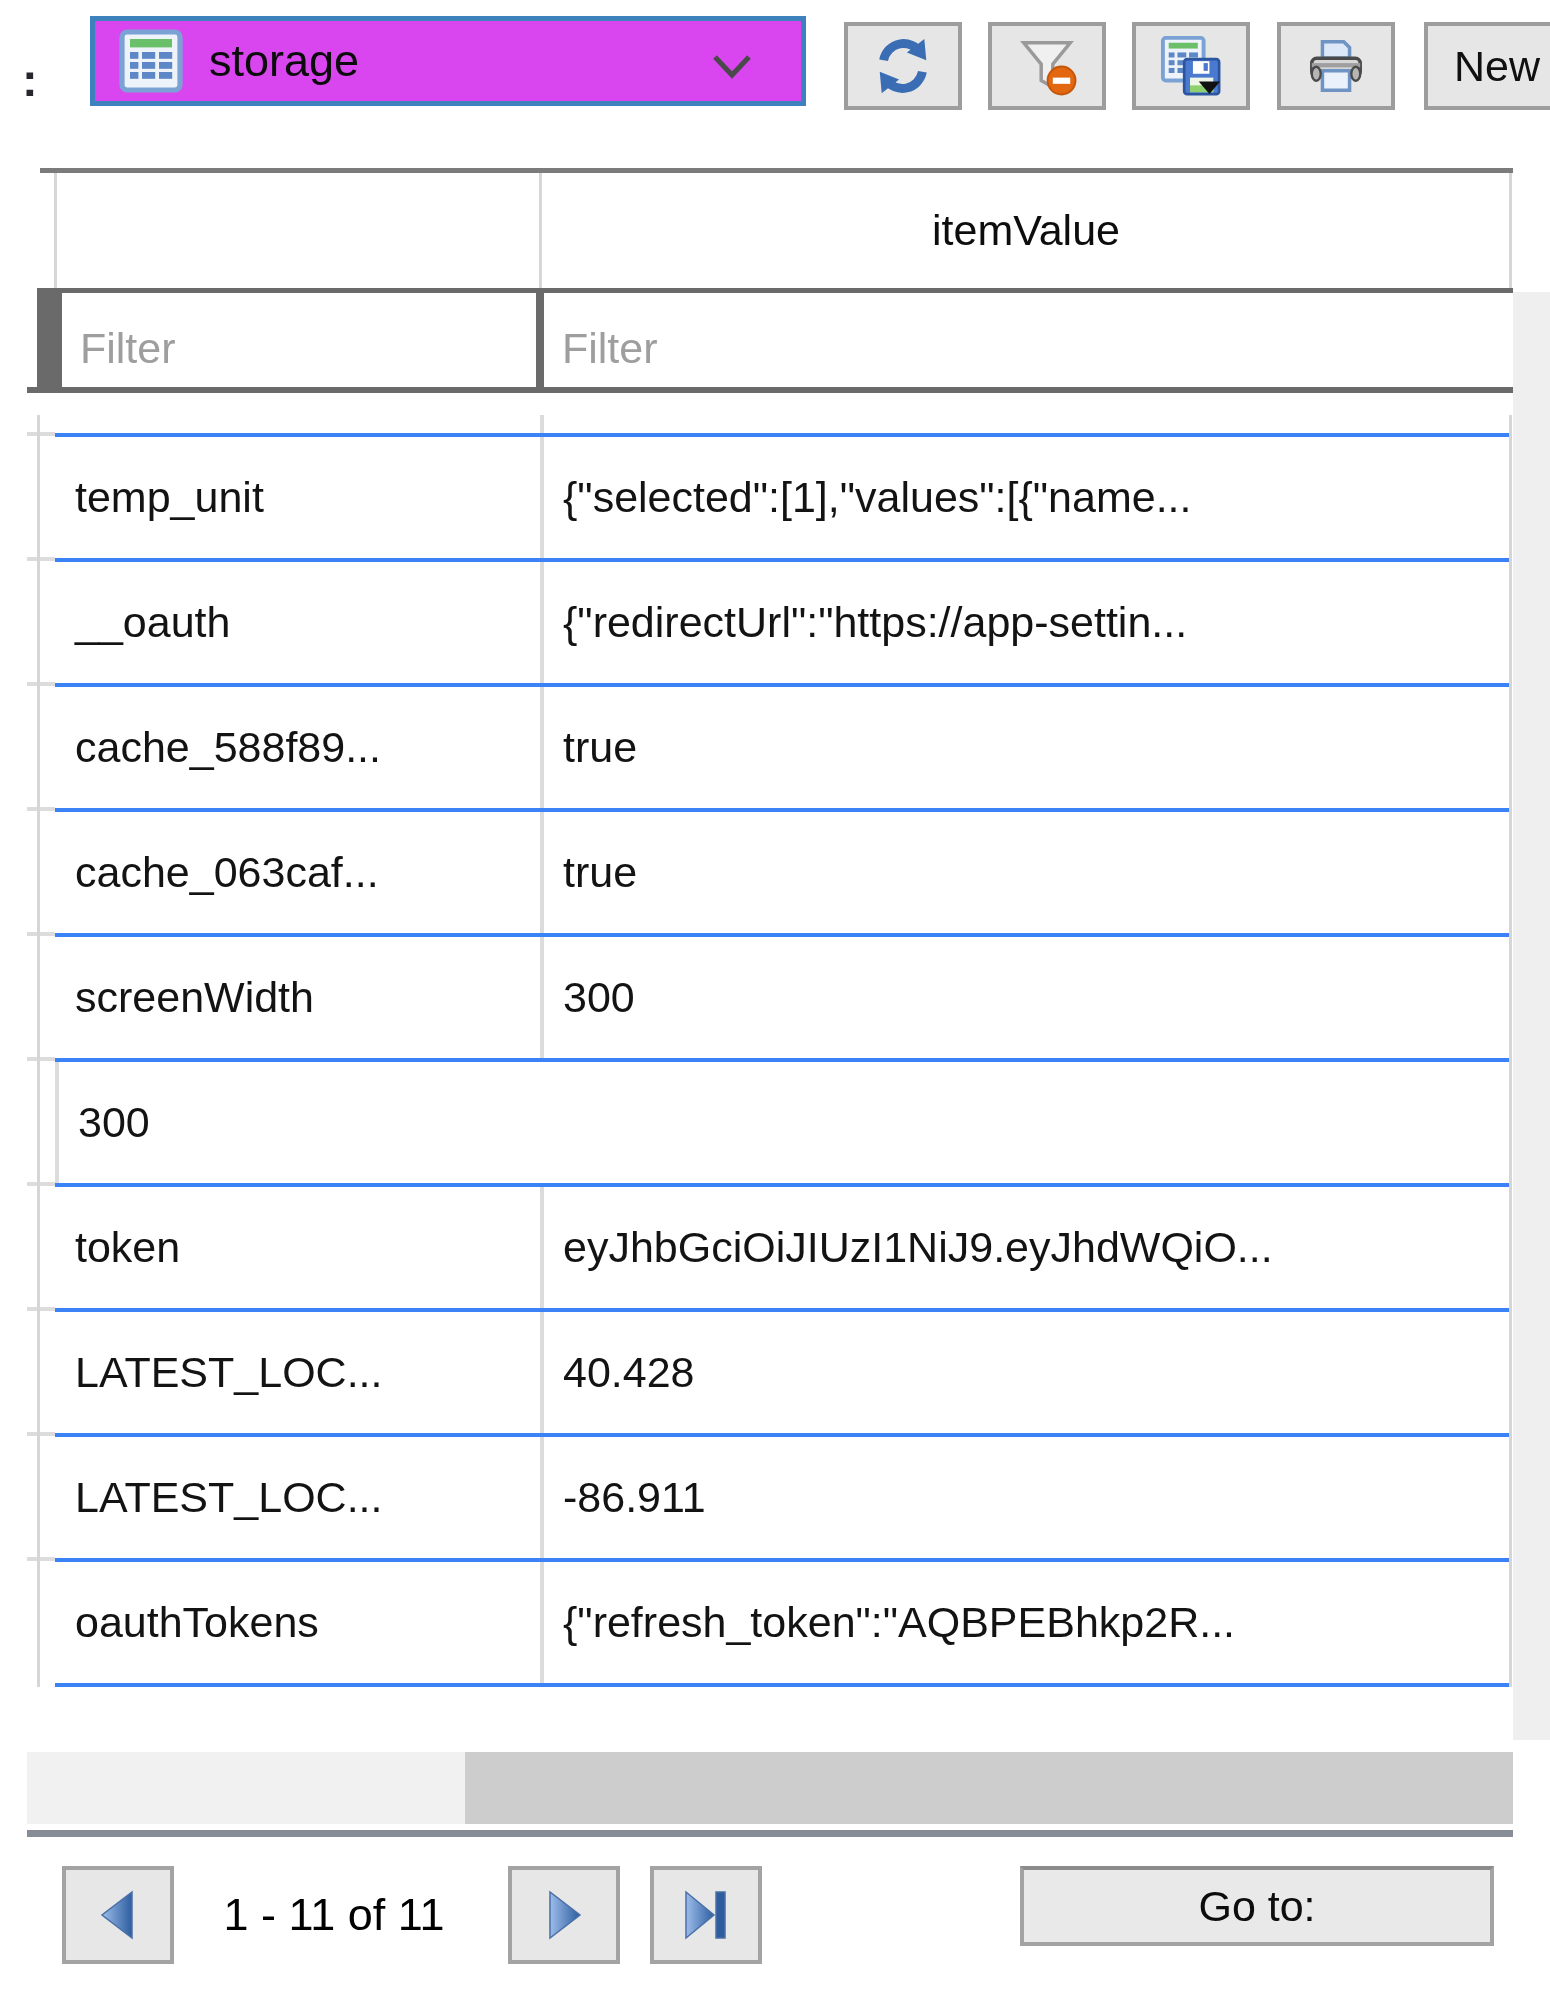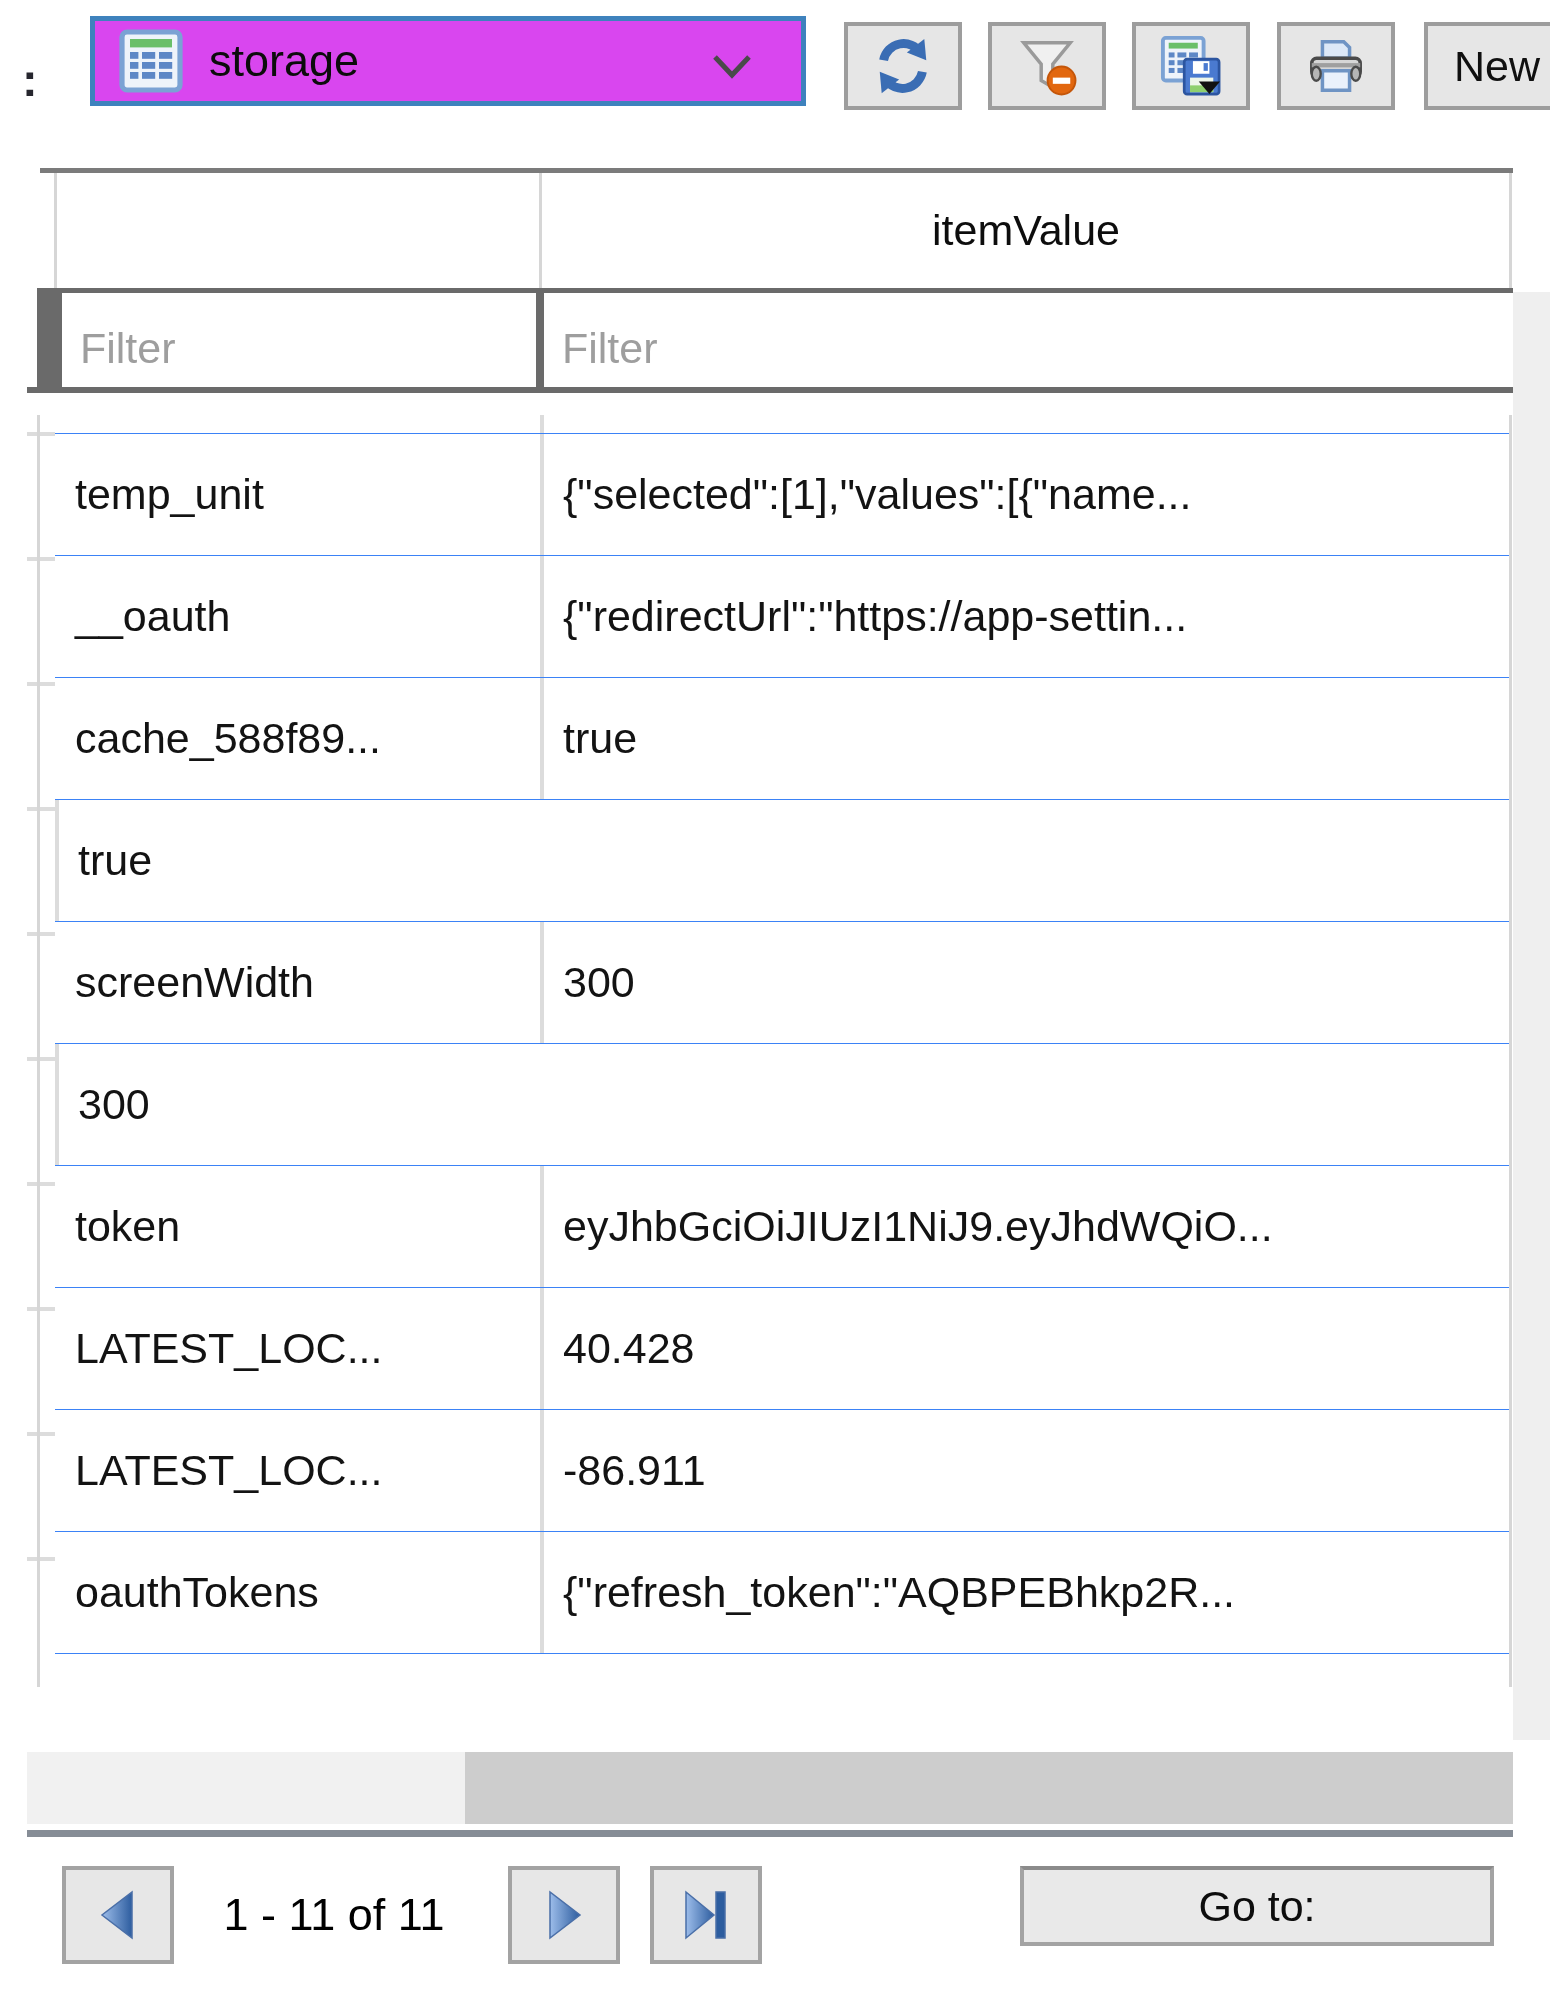--- a/index.html
+++ b/index.html
@@ -23,21 +23,21 @@
   .hdr-cell{top:173px;height:115px;display:flex;align-items:center;justify-content:center;
             font-size:43px;color:#0d0d0d;}
   .flt-dark{background:#6a6a6a;}
   .flt-cell{top:274px;height:99px;display:flex;align-items:flex-end;}
   .flt-cell input{border:none;outline:none;background:transparent;width:100%;
                   font:inherit;font-size:43px;color:#333;padding:0 0 0 18px;}
   .flt-cell input::placeholder{color:#9e9e9e;opacity:1;}
 
   
   .rows{left:55px;top:415px;width:1454px;}
-  .row{display:flex;border-bottom:1px solid #3b82f6;height:121px;background:#fff;}
+  .row{display:flex;border-bottom:4px solid #3b82f6;height:121px;background:#fff;}
   .row.sliver{height:18px;}
   .cell{display:flex;align-items:center;white-space:nowrap;overflow:hidden;
         font-size:43px;color:#131313;}
   .cell.key{width:465px;padding-left:20px;flex:none;}
   .cell.val{flex:1;border-left:4px solid #dcdcdc;padding-left:19px;}
   .gutter-lines{left:27px;top:415px;width:28px;height:1272px;
      background-image:repeating-linear-gradient(to bottom,transparent 0 121px,#dcdcdc 121px 125px);
      background-position:0 -104px;}
   .vscroll{left:1513px;top:292px;width:37px;height:1448px;background:#efefef;}
 
@@ -178,20 +178,21 @@
       </div>
       <div class="row">
         <div class="cell key">__oauth</div>
         <div class="cell val">{"redirectUrl":"https://app-settin...</div>
       </div>
       <div class="row">
         <div class="cell key">cache_588f89...</div>
         <div class="cell val">true</div>
       </div>
       <div class="row">
+        <div class="cell key">cache_063caf...</div>
         <div class="cell val">true</div>
       </div>
       <div class="row">
         <div class="cell key">screenWidth</div>
         <div class="cell val">300</div>
       </div>
       <div class="row">
         <div class="cell val">300</div>
       </div>
       <div class="row">

